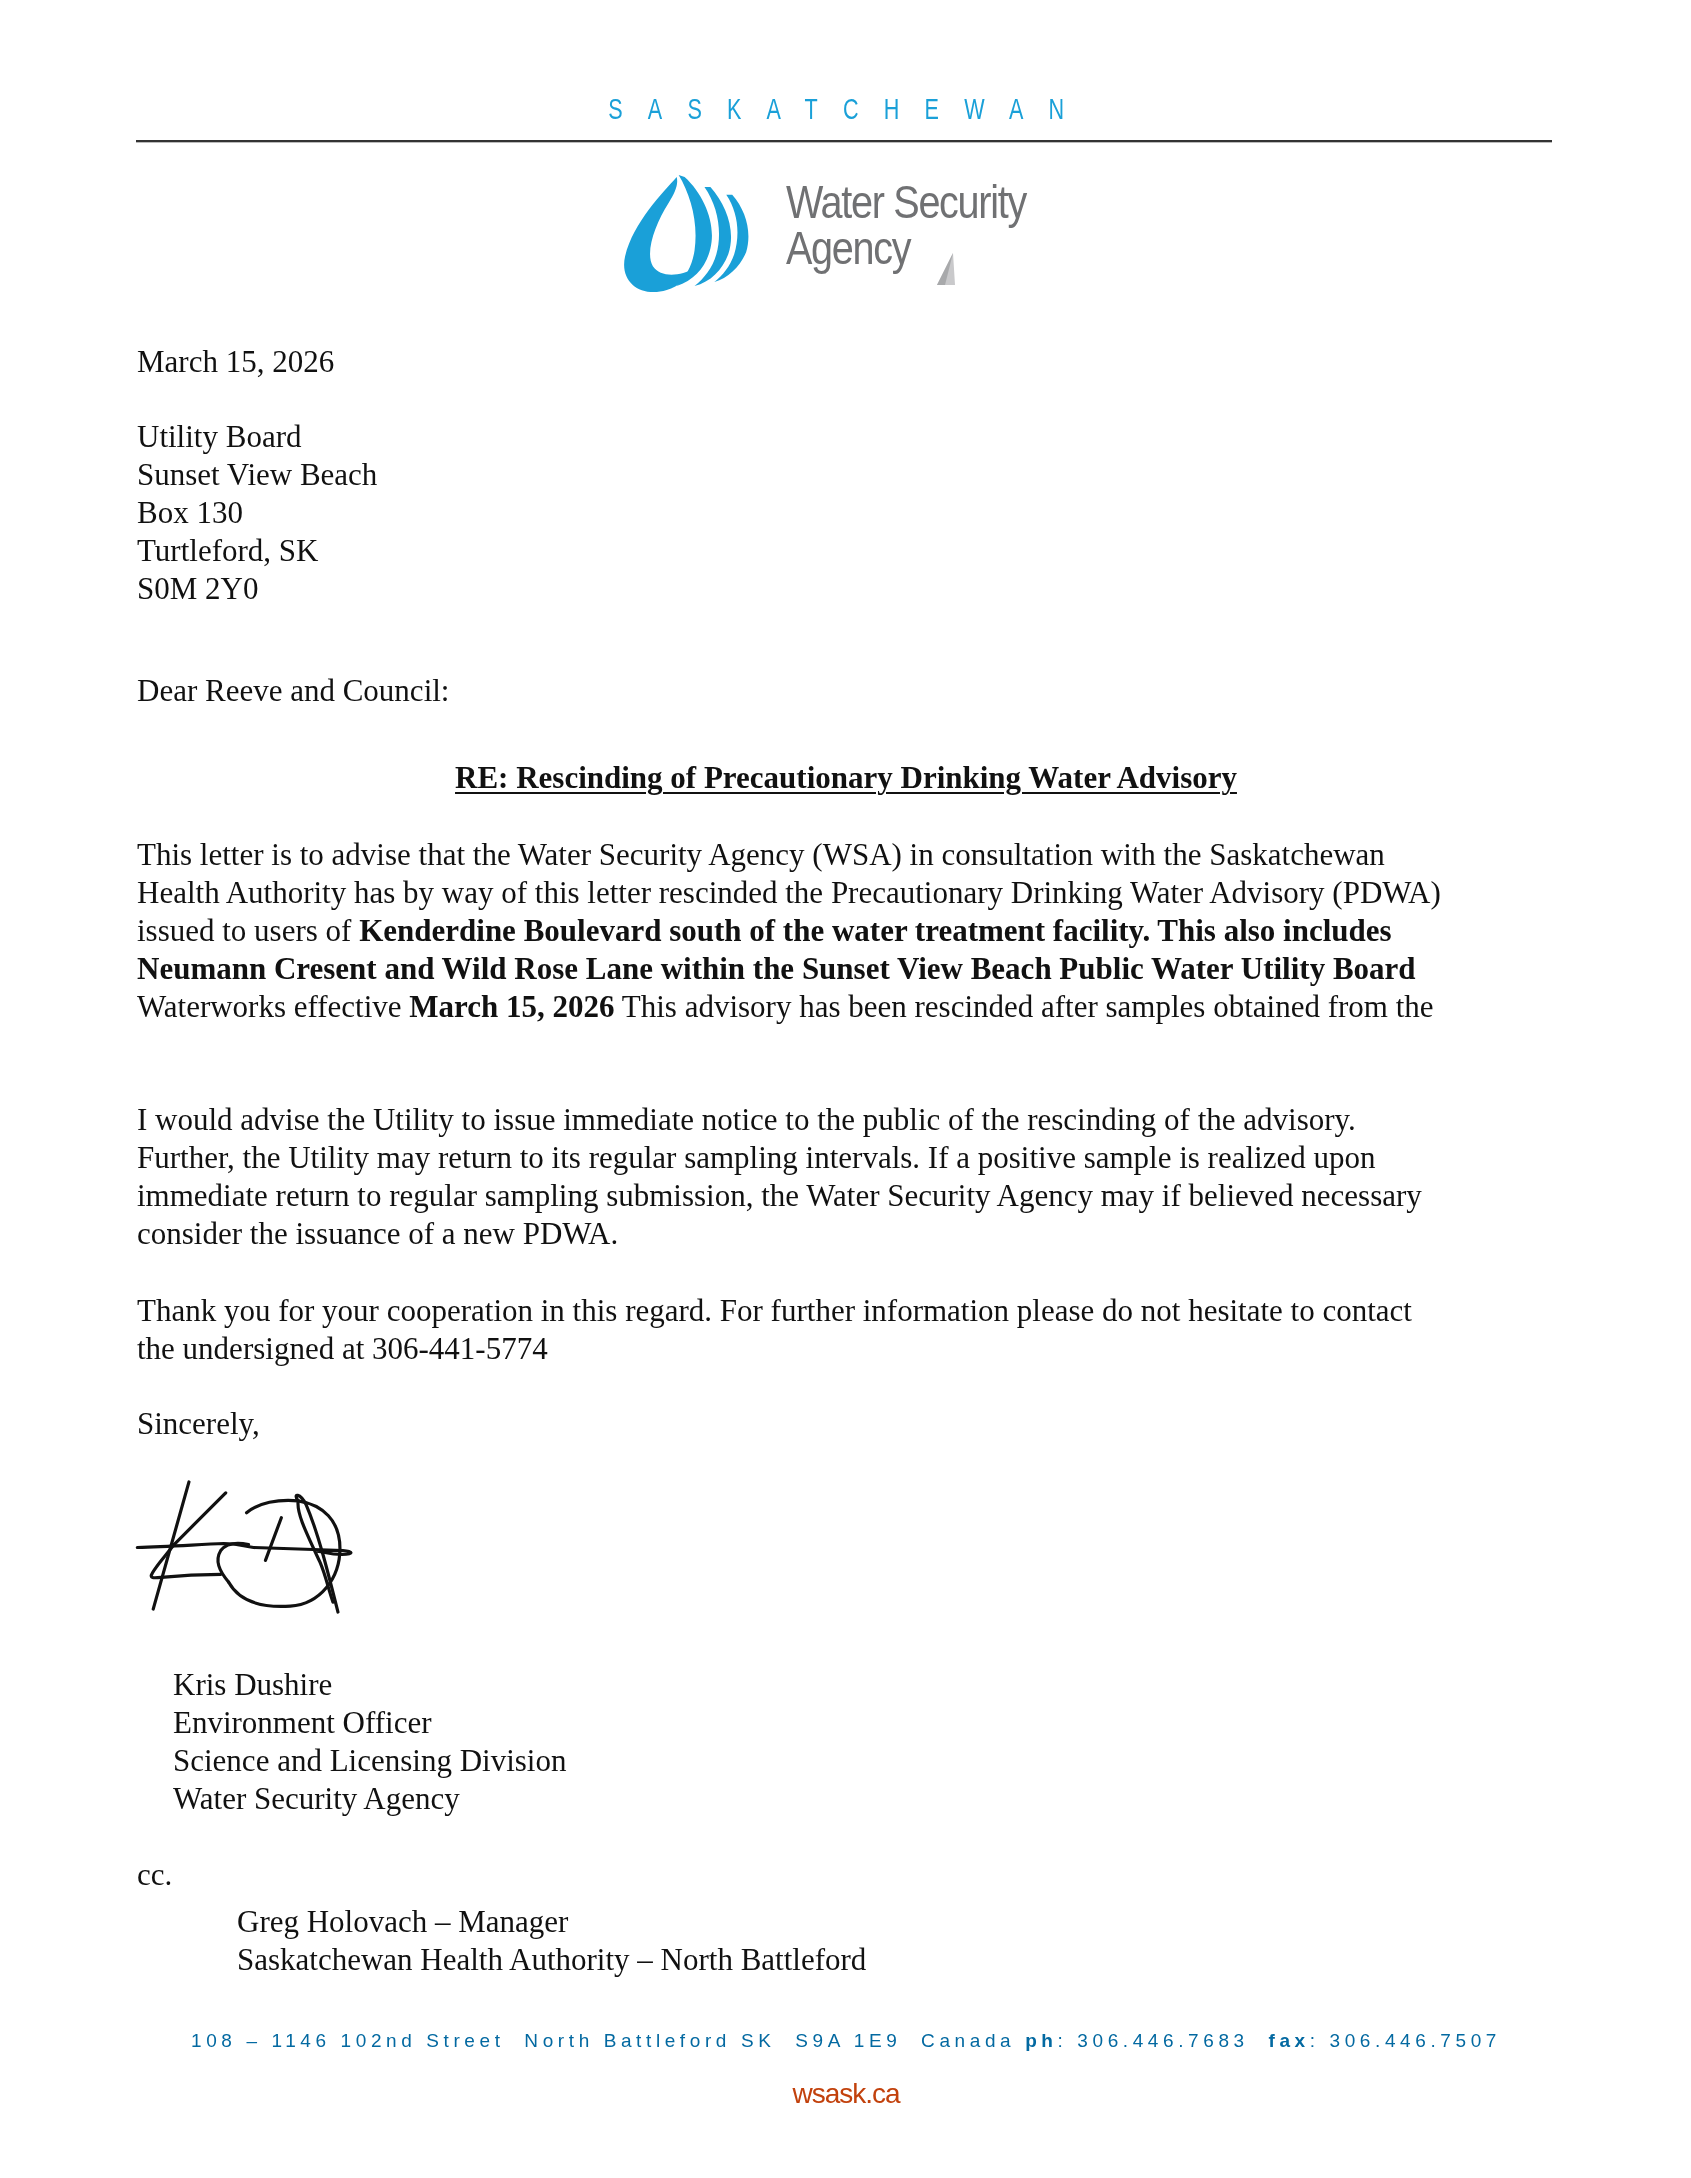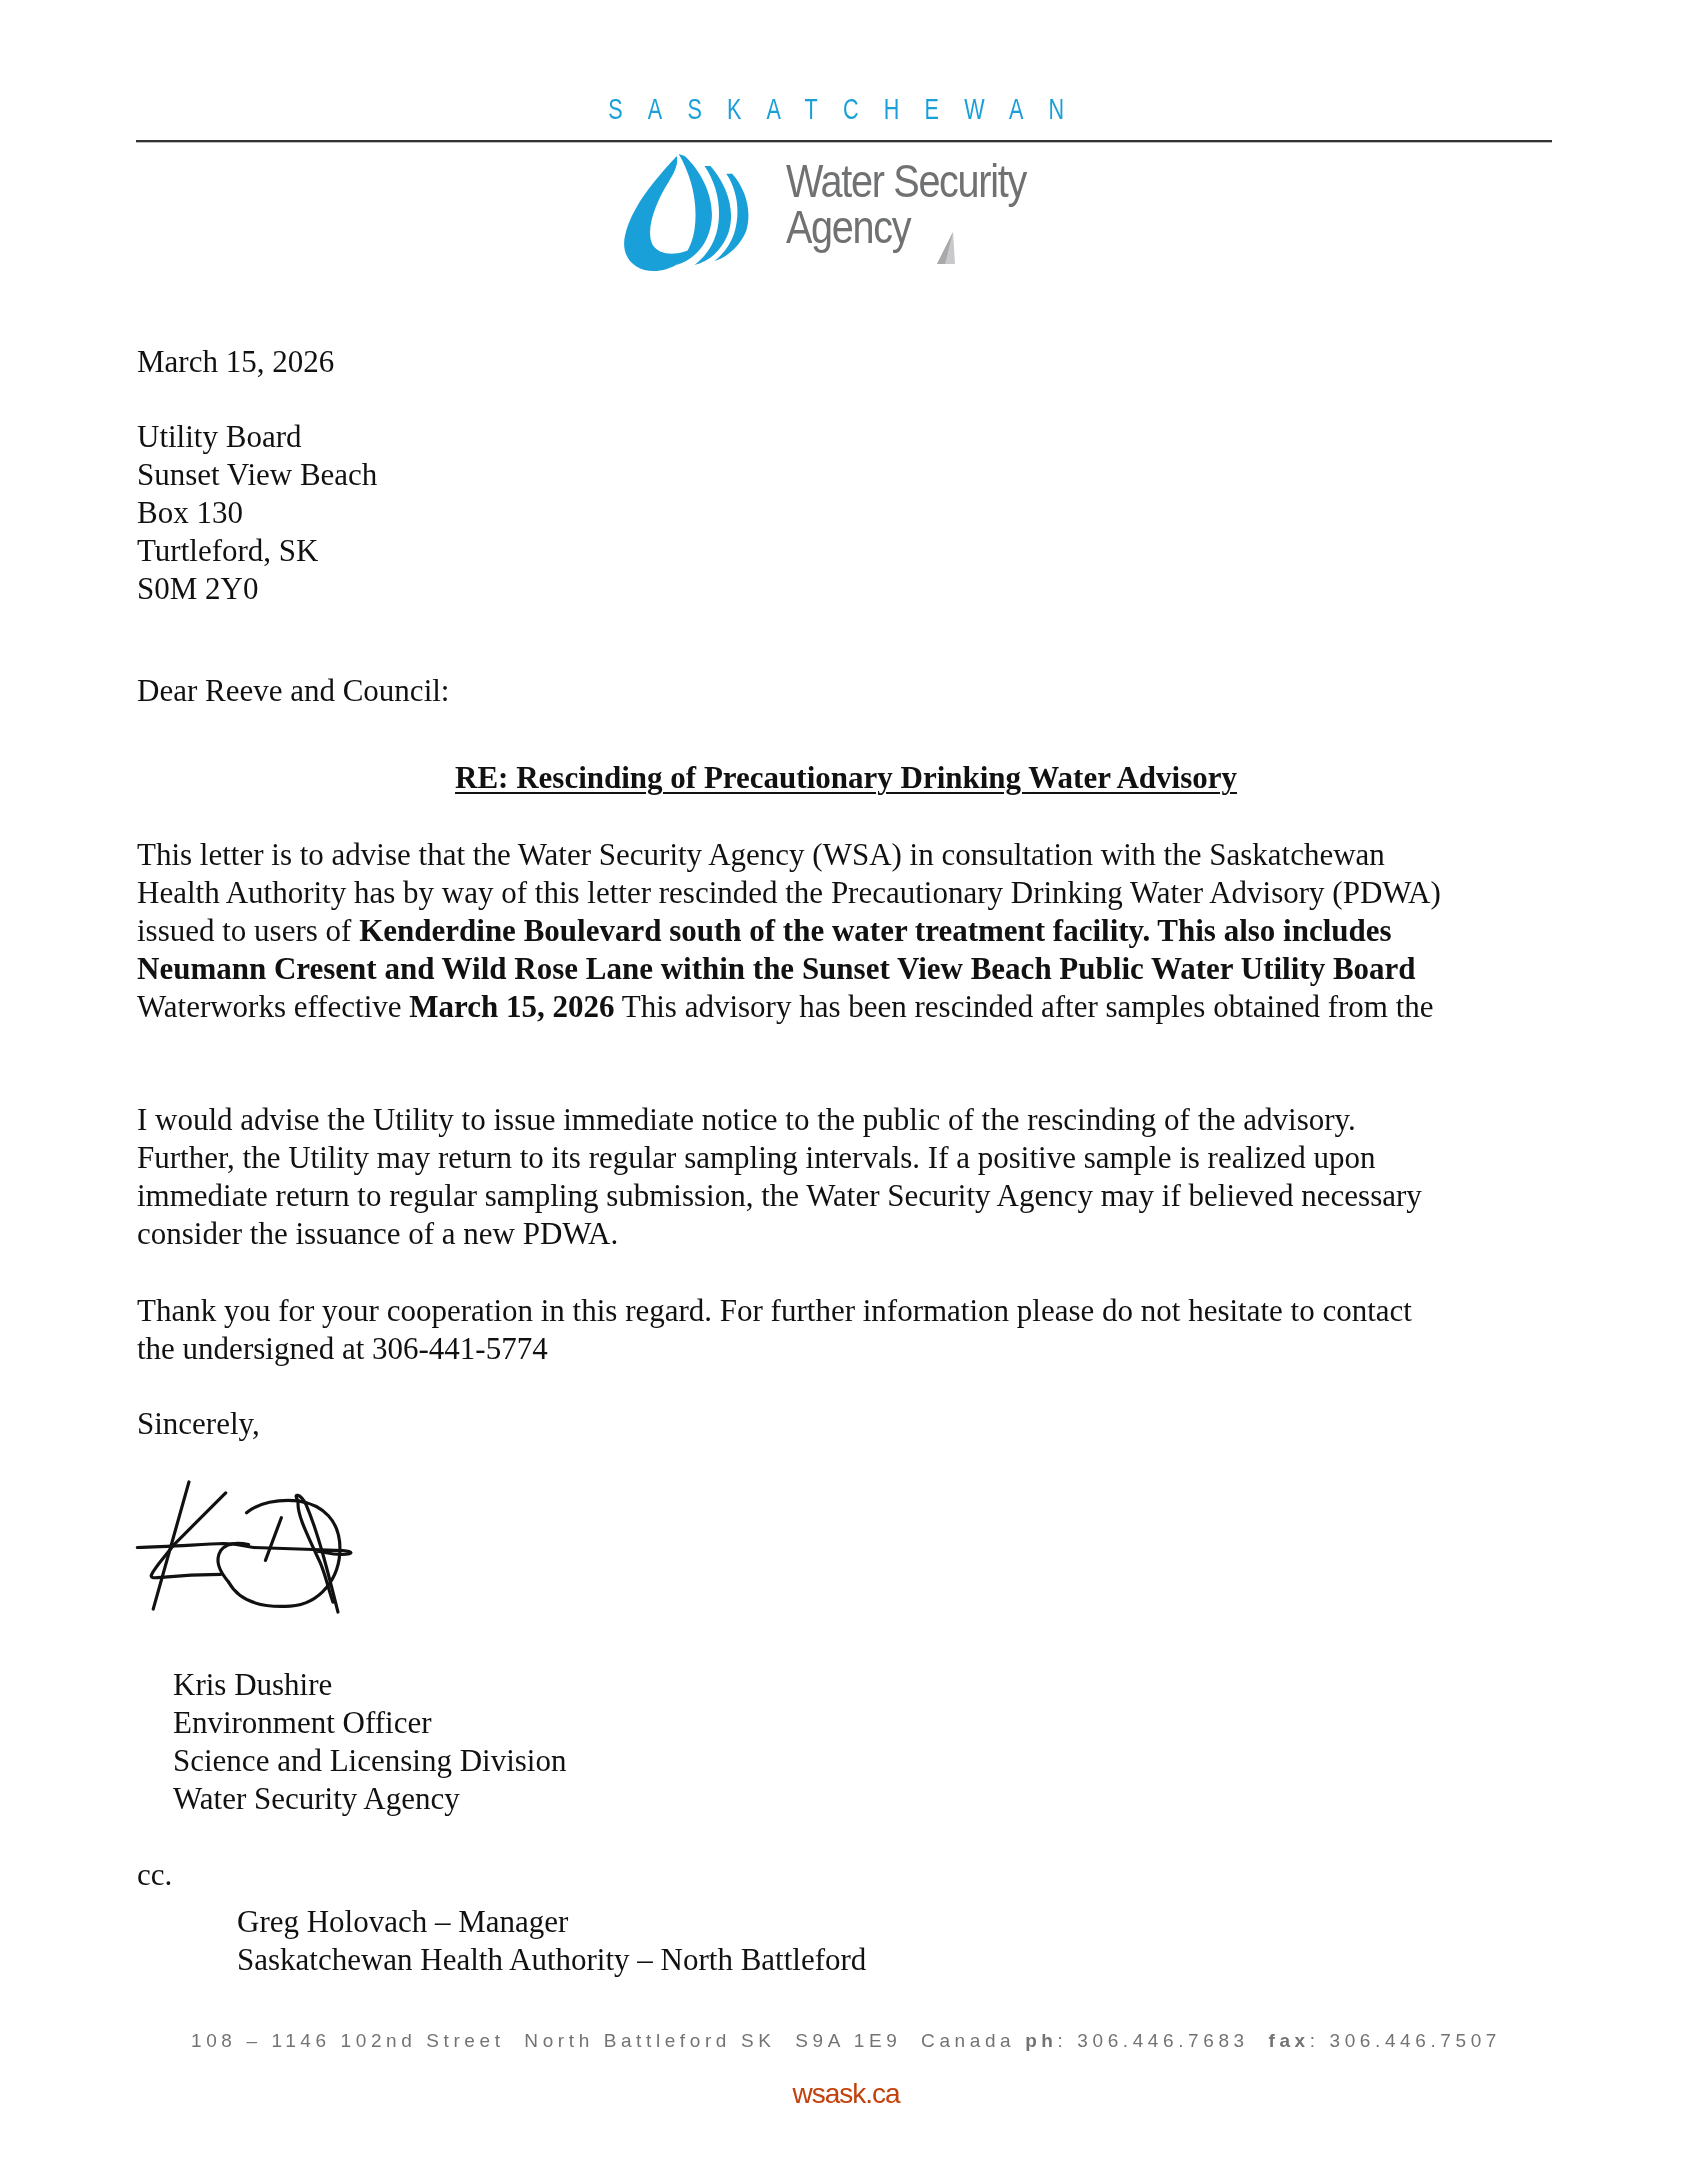--- a/index.html
+++ b/index.html
@@ -9,41 +9,41 @@
 
   .header-word {
     position: absolute; left: 0; width: 1692px; top: 92px; text-align: center;
     font-family: "Liberation Sans", "DejaVu Sans", sans-serif; font-size: 30px;
     letter-spacing: 35px; color: #1aa0d8; font-weight: normal;
     transform: scaleX(0.72); transform-origin: 856px 0;
   }
   .header-rule { position: absolute; left: 136px; width: 1416px; top: 140px; height: 2px; background: #333; }
   .header-rule-shadow { position: absolute; left: 136px; width: 1416px; top: 142px; height: 1px; background: #bbb; }
 
-  .logo { position: absolute; left: 619px; top: 152px; width: 448px; height: 124px; }
+  .logo { position: absolute; left: 619px; top: 173px; width: 448px; height: 124px; }
   .logo-text { position: absolute; left: 167px; font-family: "Liberation Sans", "DejaVu Sans", sans-serif;
     color: #707173; font-size: 46px; letter-spacing: -1.5px; line-height: 46px; transform: scaleX(0.86); transform-origin: 0 0; }
 
   .line { position: absolute; left: 137px; white-space: nowrap; line-height: 38px; }
   .block { position: absolute; left: 137px; }
   .block .row { height: 38px; line-height: 38px; white-space: nowrap; }
   .para { position: absolute; left: 137px; width: 1413px; line-height: 38px; }
   .para .row { height: 38px; line-height: 38px; white-space: nowrap; }
   b { font-weight: bold; }
 
   .subject { position: absolute; left: 0; width: 1692px; top: 759px; text-align: center; line-height: 38px;
     font-weight: bold; text-decoration: underline; text-decoration-thickness: 2px; text-underline-offset: 4px; }
 
   .sig { position: absolute; left: 129px; top: 1473px; width: 259px; height: 149px; }
 
   .cc-label { position: absolute; left: 137px; }
   .cc-lines { position: absolute; left: 237px; margin-top: 47px; }
 
   .footer-addr { position: absolute; left: 0; width: 1692px; top: 2030px; text-align: center;
-    font-family: "Liberation Sans", "DejaVu Sans", sans-serif; font-size: 19px; letter-spacing: 4.6px; color: #737373; white-space: nowrap; }
+    font-family: "Liberation Sans", "DejaVu Sans", sans-serif; font-size: 19px; letter-spacing: 4.6px; color: #0369a1; white-space: nowrap; }
   .footer-addr b { font-weight: bold; }
   .footer-web { position: absolute; left: 0; width: 1692px; top: 2078px; text-align: center;
     font-family: "Liberation Sans", "DejaVu Sans", sans-serif; font-size: 28px; color: #c2410c; letter-spacing: -1px; }
 </style>
 </head>
 <body>
 
 <div class="page">
 
   <div class="header-word">SASKATCHEWAN</div>

